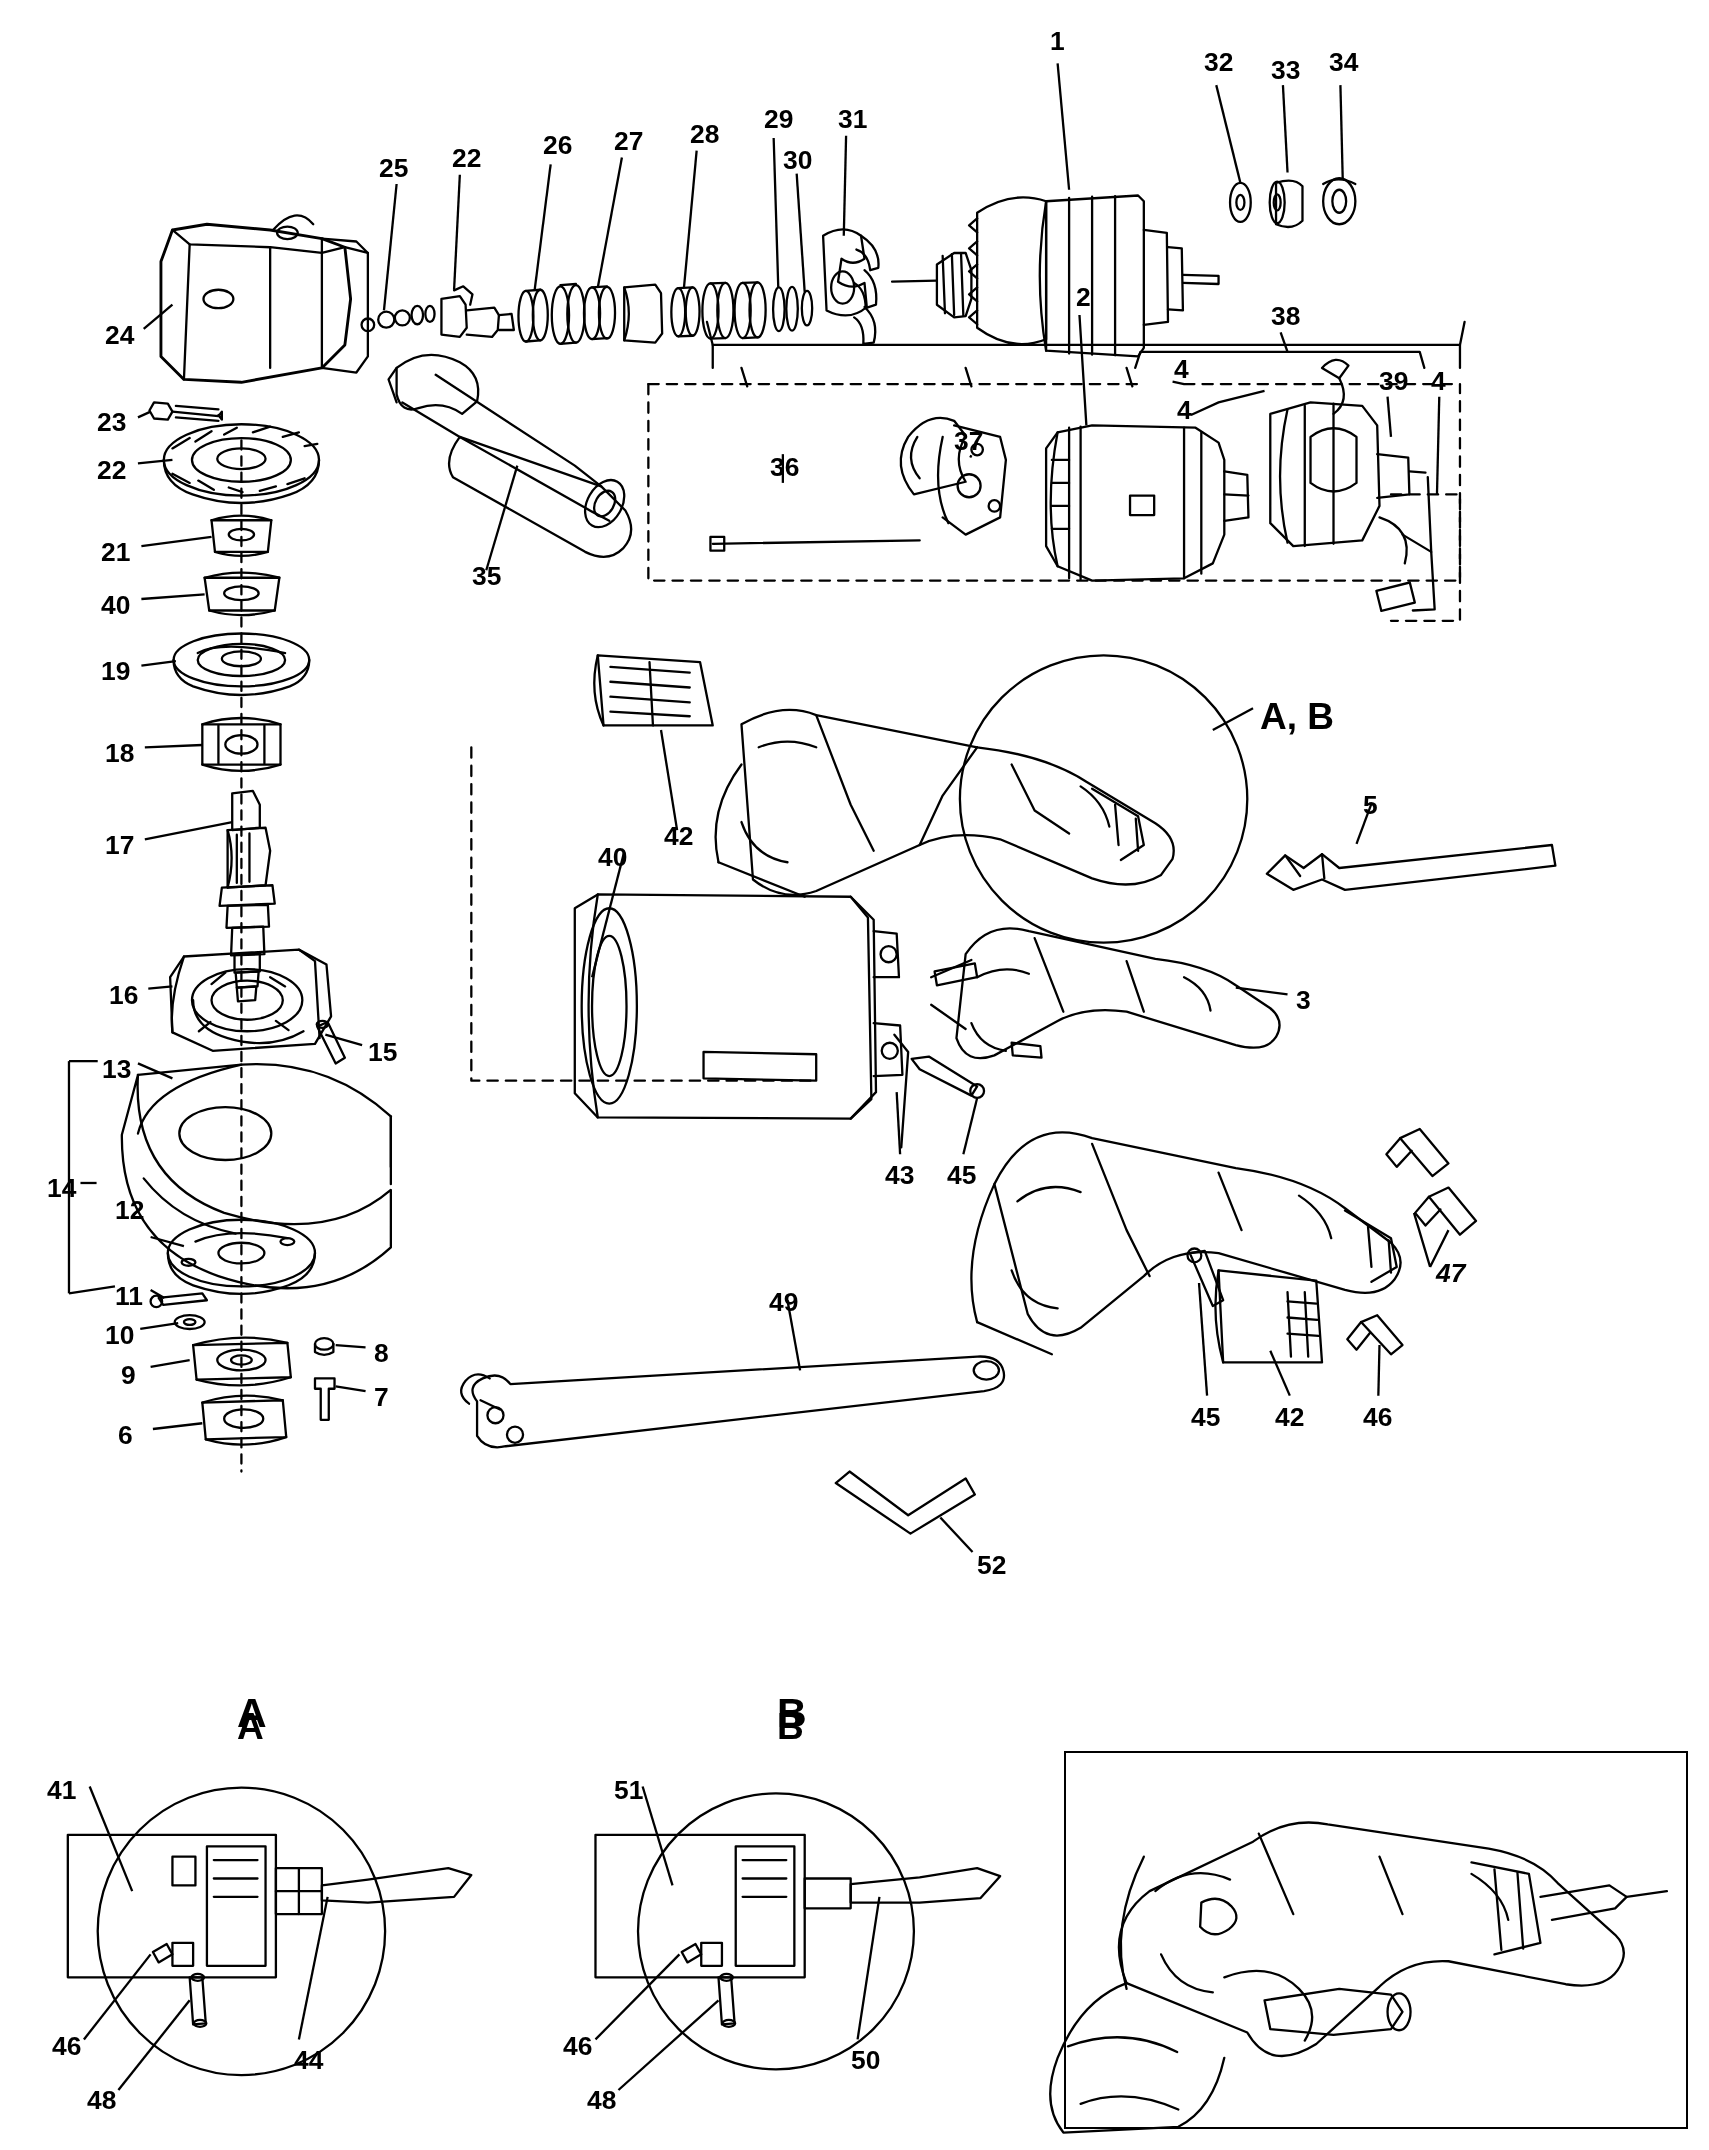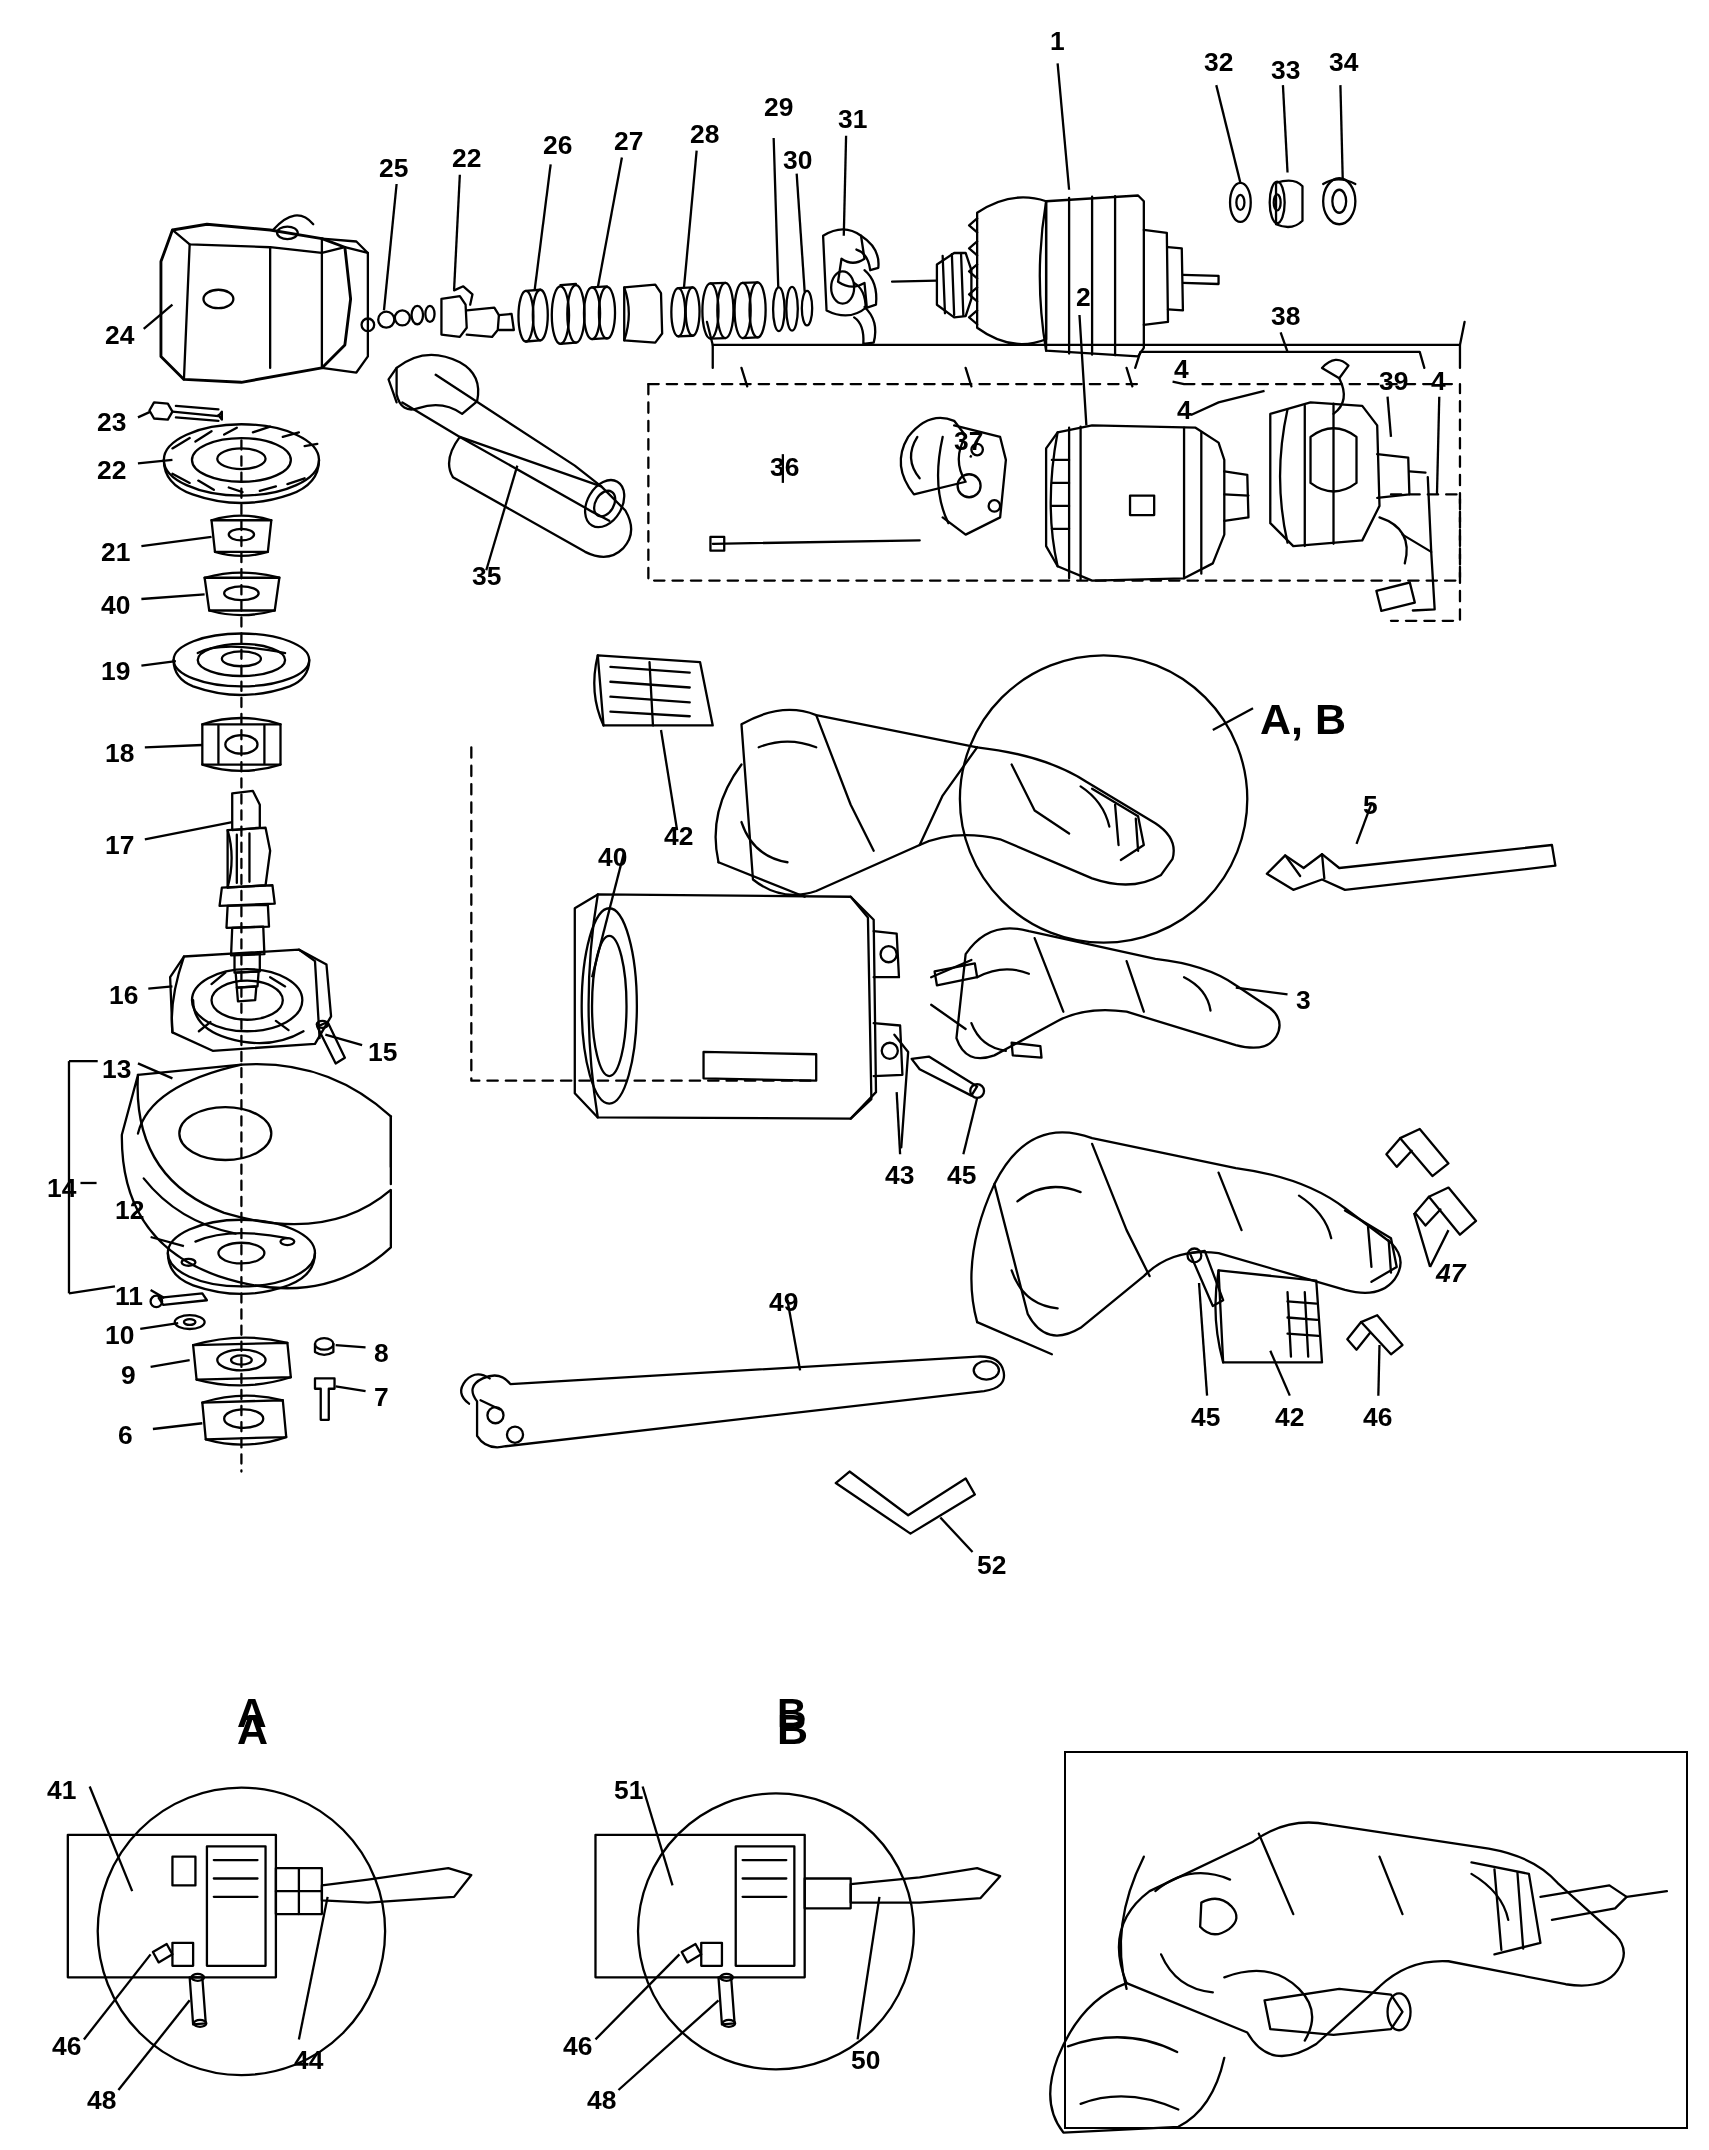--- a/index.html
+++ b/index.html
@@ -20,21 +20,21 @@
   .callout {
     position: absolute;
     font-family: "Liberation Sans", sans-serif;
     font-weight: bold;
     font-size: 26.4px;
     color: #000000;
     line-height: 1;
     white-space: nowrap;
   }
   .callout.big {
-    font-size: 43px;
+    font-size: 37px;
   }
   .svg-layer {
     position: absolute;
     left: 0;
     top: 0;
     width: 1710px;
     height: 2151px;
     pointer-events: none;
   }
   .panel-box {
@@ -547,21 +547,21 @@
   <div id="callout-layer">
       <div class="callout" style="left: 1050px; top: 28px;">1</div>
       <div class="callout" style="left: 1204px; top: 49px;">32</div>
       <div class="callout" style="left: 1271px; top: 49px; margin-top: 8px;">33</div>
       <div class="callout" style="left: 1329px; top: 49px;">34</div>
       <div class="callout" style="left: 379px; top: 155px;">25</div>
       <div class="callout" style="left: 452px; top: 145px;">22</div>
       <div class="callout" style="left: 543px; top: 132px;">26</div>
       <div class="callout" style="left: 614px; top: 128px;">27</div>
       <div class="callout" style="left: 690px; top: 121px;">28</div>
-      <div class="callout" style="left: 764px; top: 94px;">29</div>
+      <div class="callout" style="left: 764px; top: 106px;">29</div>
       <div class="callout" style="left: 783px; top: 147px;">30</div>
       <div class="callout" style="left: 838px; top: 106px;">31</div>
       <div class="callout" style="left: 1076px; top: 284px;">2</div>
       <div class="callout" style="left: 1271px; top: 303px;">38</div>
       <div class="callout" style="left: 1174px; top: 356px;">4</div>
       <div class="callout" style="left: 1177px; top: 397px;">4</div>
       <div class="callout" style="left: 1379px; top: 368px;">39</div>
       <div class="callout" style="left: 1431px; top: 368px;">4</div>
       <div class="callout" style="left: 105px; top: 322px;">24</div>
       <div class="callout" style="left: 770px; top: 454px;">36</div>

